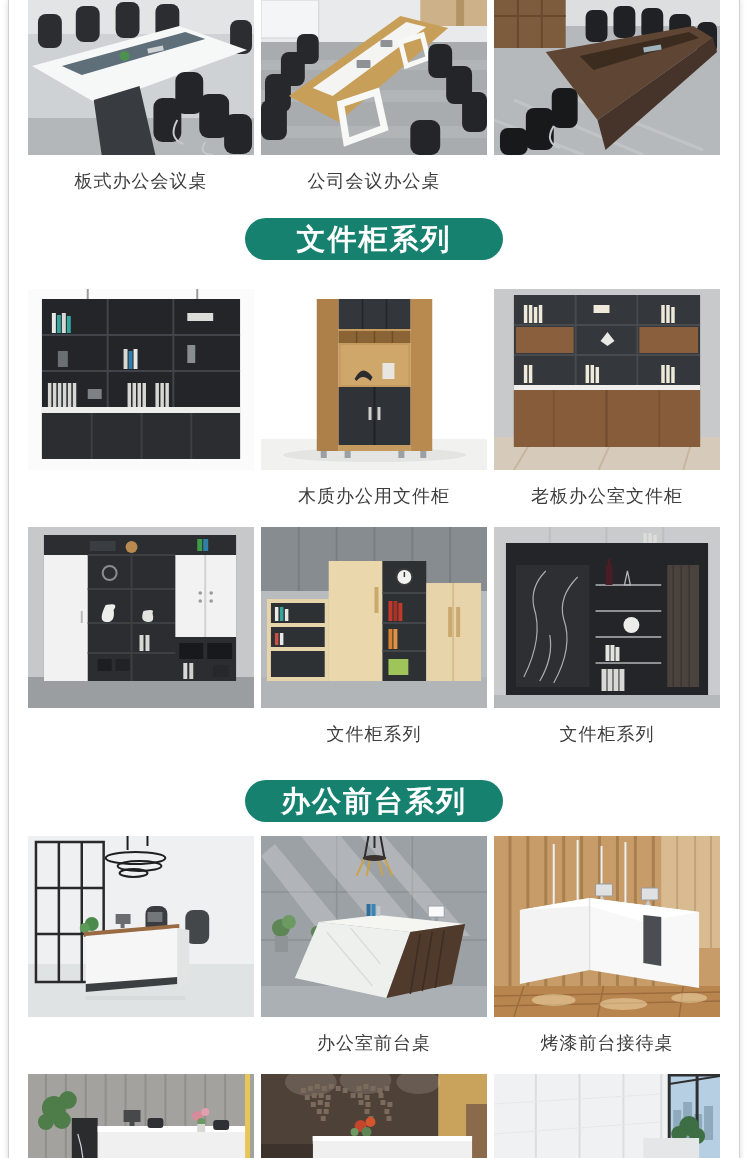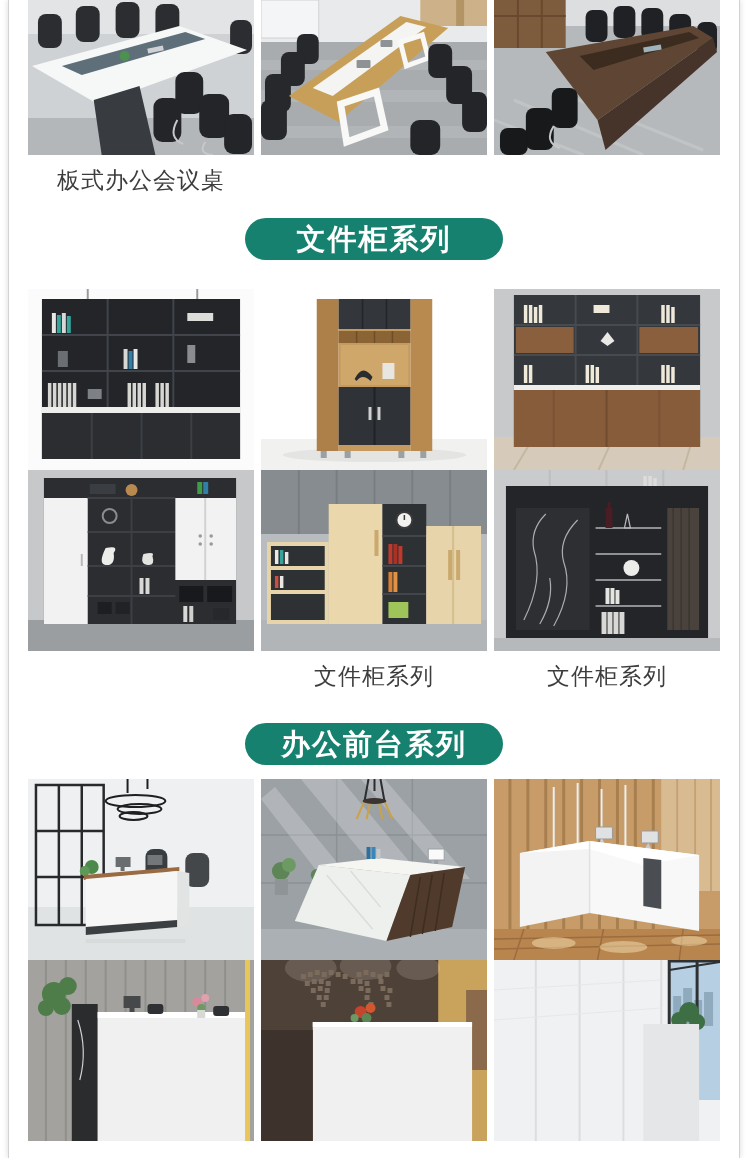--- a/index.html
+++ b/index.html
@@ -12,21 +12,21 @@
     padding:0 19px;
   }
   .grid { display:grid; grid-template-columns:repeat(3,1fr); gap:7px; }
   .photo { width:100%; overflow:hidden; background:#e9e9e9; cursor:pointer; }
   .photo svg { display:block; width:100%; height:100%; }
   .h155 { height:155px; }
   .h181 { height:181px; }
   figure.product { display:block; }
   figcaption.plabel {
     text-align:center; font-family:"Liberation Serif", serif;
-    font-size:23px; line-height:28px; color:#3d3d3d;
+    font-size:18px; line-height:28px; color:#3d3d3d;
     margin:12px 0 17px; letter-spacing:1px; white-space:nowrap;
   }
   .pill {
     display:block; width:258px; height:42px; line-height:42px;
     border-radius:21px; text-align:center;
     color:#fff; font-size:29px; font-weight:bold; letter-spacing:2px;
   }
   .pill-a { margin:6px auto 29px; }
   .pill-b { margin:15px auto 14px; }
 </style>
@@ -98,20 +98,21 @@
               <rect x="186" y="66" width="26" height="38" rx="8"></rect>
             <rect x="202" y="92" width="25" height="40" rx="8"></rect>
               <rect x="150" y="120" width="30" height="35" rx="9"></rect>
           </g>
           <g fill="#8f9294">
               <rect x="96" y="60" width="14" height="8" rx="1"></rect>
               <rect x="120" y="40" width="12" height="7" rx="1"></rect>
             </g>
         </svg>
       </div>
+      <figcaption class="plabel">公司会议办公桌</figcaption>
     </figure>
 
     <figure class="product">
       <div class="photo h155">
         <svg viewBox="0 0 227 155" preserveAspectRatio="none">
           <rect width="227" height="155" fill="#b6b9bb"></rect>
           <rect width="227" height="26" fill="#dcdedf"></rect>
           <rect x="0" y="0" width="72" height="48" fill="#7d5c3d"></rect>
           <g stroke="#69492e" stroke-width="2">
               <line x1="0" y1="16" x2="72" y2="16"></line>
@@ -233,20 +234,21 @@
           <rect x="108" y="118" width="3" height="13" fill="#cfcfcf"></rect>
             <rect x="117" y="118" width="3" height="13" fill="#cfcfcf"></rect>
           <g fill="#9aa0a4">
               <rect x="60" y="162" width="6" height="7"></rect>
               <rect x="160" y="162" width="6" height="7"></rect>
               <rect x="84" y="162" width="6" height="7"></rect>
               <rect x="138" y="162" width="6" height="7"></rect>
             </g>
         </svg>
       </div>
+      <figcaption class="plabel">木质办公用文件柜</figcaption>
     </figure>
 
     <figure class="product">
       <div class="photo h181">
         <svg viewBox="0 0 227 181" preserveAspectRatio="none">
           <rect width="227" height="181" fill="#c7c9cb"></rect>
           <rect y="148" width="227" height="33" fill="#d6cbba"></rect>
           <g stroke="#c4b7a2" stroke-width="2">
               <line x1="40" y1="148" x2="20" y2="181"></line>
               <line x1="120" y1="148" x2="105" y2="181"></line>
@@ -284,20 +286,21 @@
           <path d="M107,52 l7,-9 7,9 -7,5 Z" fill="#e9e9e6"></path>
           <rect x="20" y="96" width="187" height="5" fill="#eeeeec"></rect>
           <rect x="20" y="101" width="187" height="57" fill="#875c3b"></rect>
           <g stroke="#6f4b2f" stroke-width="2">
             <line x1="113" y1="101" x2="113" y2="158"></line>
             <line x1="60" y1="101" x2="60" y2="158" opacity=".5"></line>
               <line x1="166" y1="101" x2="166" y2="158" opacity=".5"></line>
           </g>
         </svg>
       </div>
+      <figcaption class="plabel">老板办公室文件柜</figcaption>
     </figure>
   </div>
 
   <div class="grid">
 
     <figure class="product">
       <div class="photo h181">
         <svg viewBox="0 0 227 181" preserveAspectRatio="none">
           <rect width="227" height="181" fill="#c6c8ca"></rect>
           <rect y="150" width="227" height="31" fill="#9b9ea1"></rect>
@@ -525,20 +528,21 @@
               <line x1="172" y1="96" x2="162" y2="155"></line>
               <line x1="184" y1="94" x2="175" y2="152"></line>
             </g>
           <rect x="106" y="68" width="4" height="12" fill="#2f6f9e"></rect>
             <rect x="111" y="68" width="4" height="12" fill="#3a86b8"></rect>
           <rect x="116" y="70" width="4" height="10" fill="#c4c9cc"></rect>
           <rect x="168" y="70" width="16" height="11" fill="#fafafa" stroke="#9aa0a3"></rect>
             <rect x="174" y="81" width="4" height="4" fill="#9aa0a3"></rect>
         </svg>
       </div>
+      <figcaption class="plabel">办公室前台桌</figcaption>
     </figure>
 
     <figure class="product">
       <div class="photo h181">
         <svg viewBox="0 0 227 181" preserveAspectRatio="none">
           <rect width="227" height="181" fill="#c79c68"></rect>
           <g stroke="#a87f4f" stroke-width="3">
             <line x1="16" y1="0" x2="16" y2="150"></line>
               <line x1="34" y1="0" x2="34" y2="150"></line>
               <line x1="52" y1="0" x2="52" y2="150"></line>
@@ -578,20 +582,21 @@
             <path d="M109,60 l3,6 h-7 Z" fill="#c7c9ca"></path>
           <rect x="148" y="52" width="17" height="12" rx="1" fill="#dfe1e2" stroke="#9a9a9a"></rect>
             <path d="M155,64 l3,6 h-7 Z" fill="#c7c9ca"></path>
           <polygon points="26,74 96,62 96,134 26,148" fill="#f2f3f2"></polygon>
           <polygon points="96,62 206,76 206,152 96,134" fill="#f7f8f7"></polygon>
           <polygon points="26,74 96,62 206,76 150,86 96,70" fill="#ffffff"></polygon>
           <polygon points="150,79 168,81 168,130 150,127" fill="#4a4e52"></polygon>
           <line x1="96" y1="62" x2="96" y2="134" stroke="#e0e1e0" stroke-width="1.5"></line>
         </svg>
       </div>
+      <figcaption class="plabel">烤漆前台接待桌</figcaption>
     </figure>
   </div>
 
   <div class="grid">
 
     <figure class="product">
       <div class="photo h181">
         <svg viewBox="0 0 227 181" preserveAspectRatio="none">
           <rect width="227" height="181" fill="#a3a29e"></rect>
           <g stroke="#908f8b" stroke-width="2">

